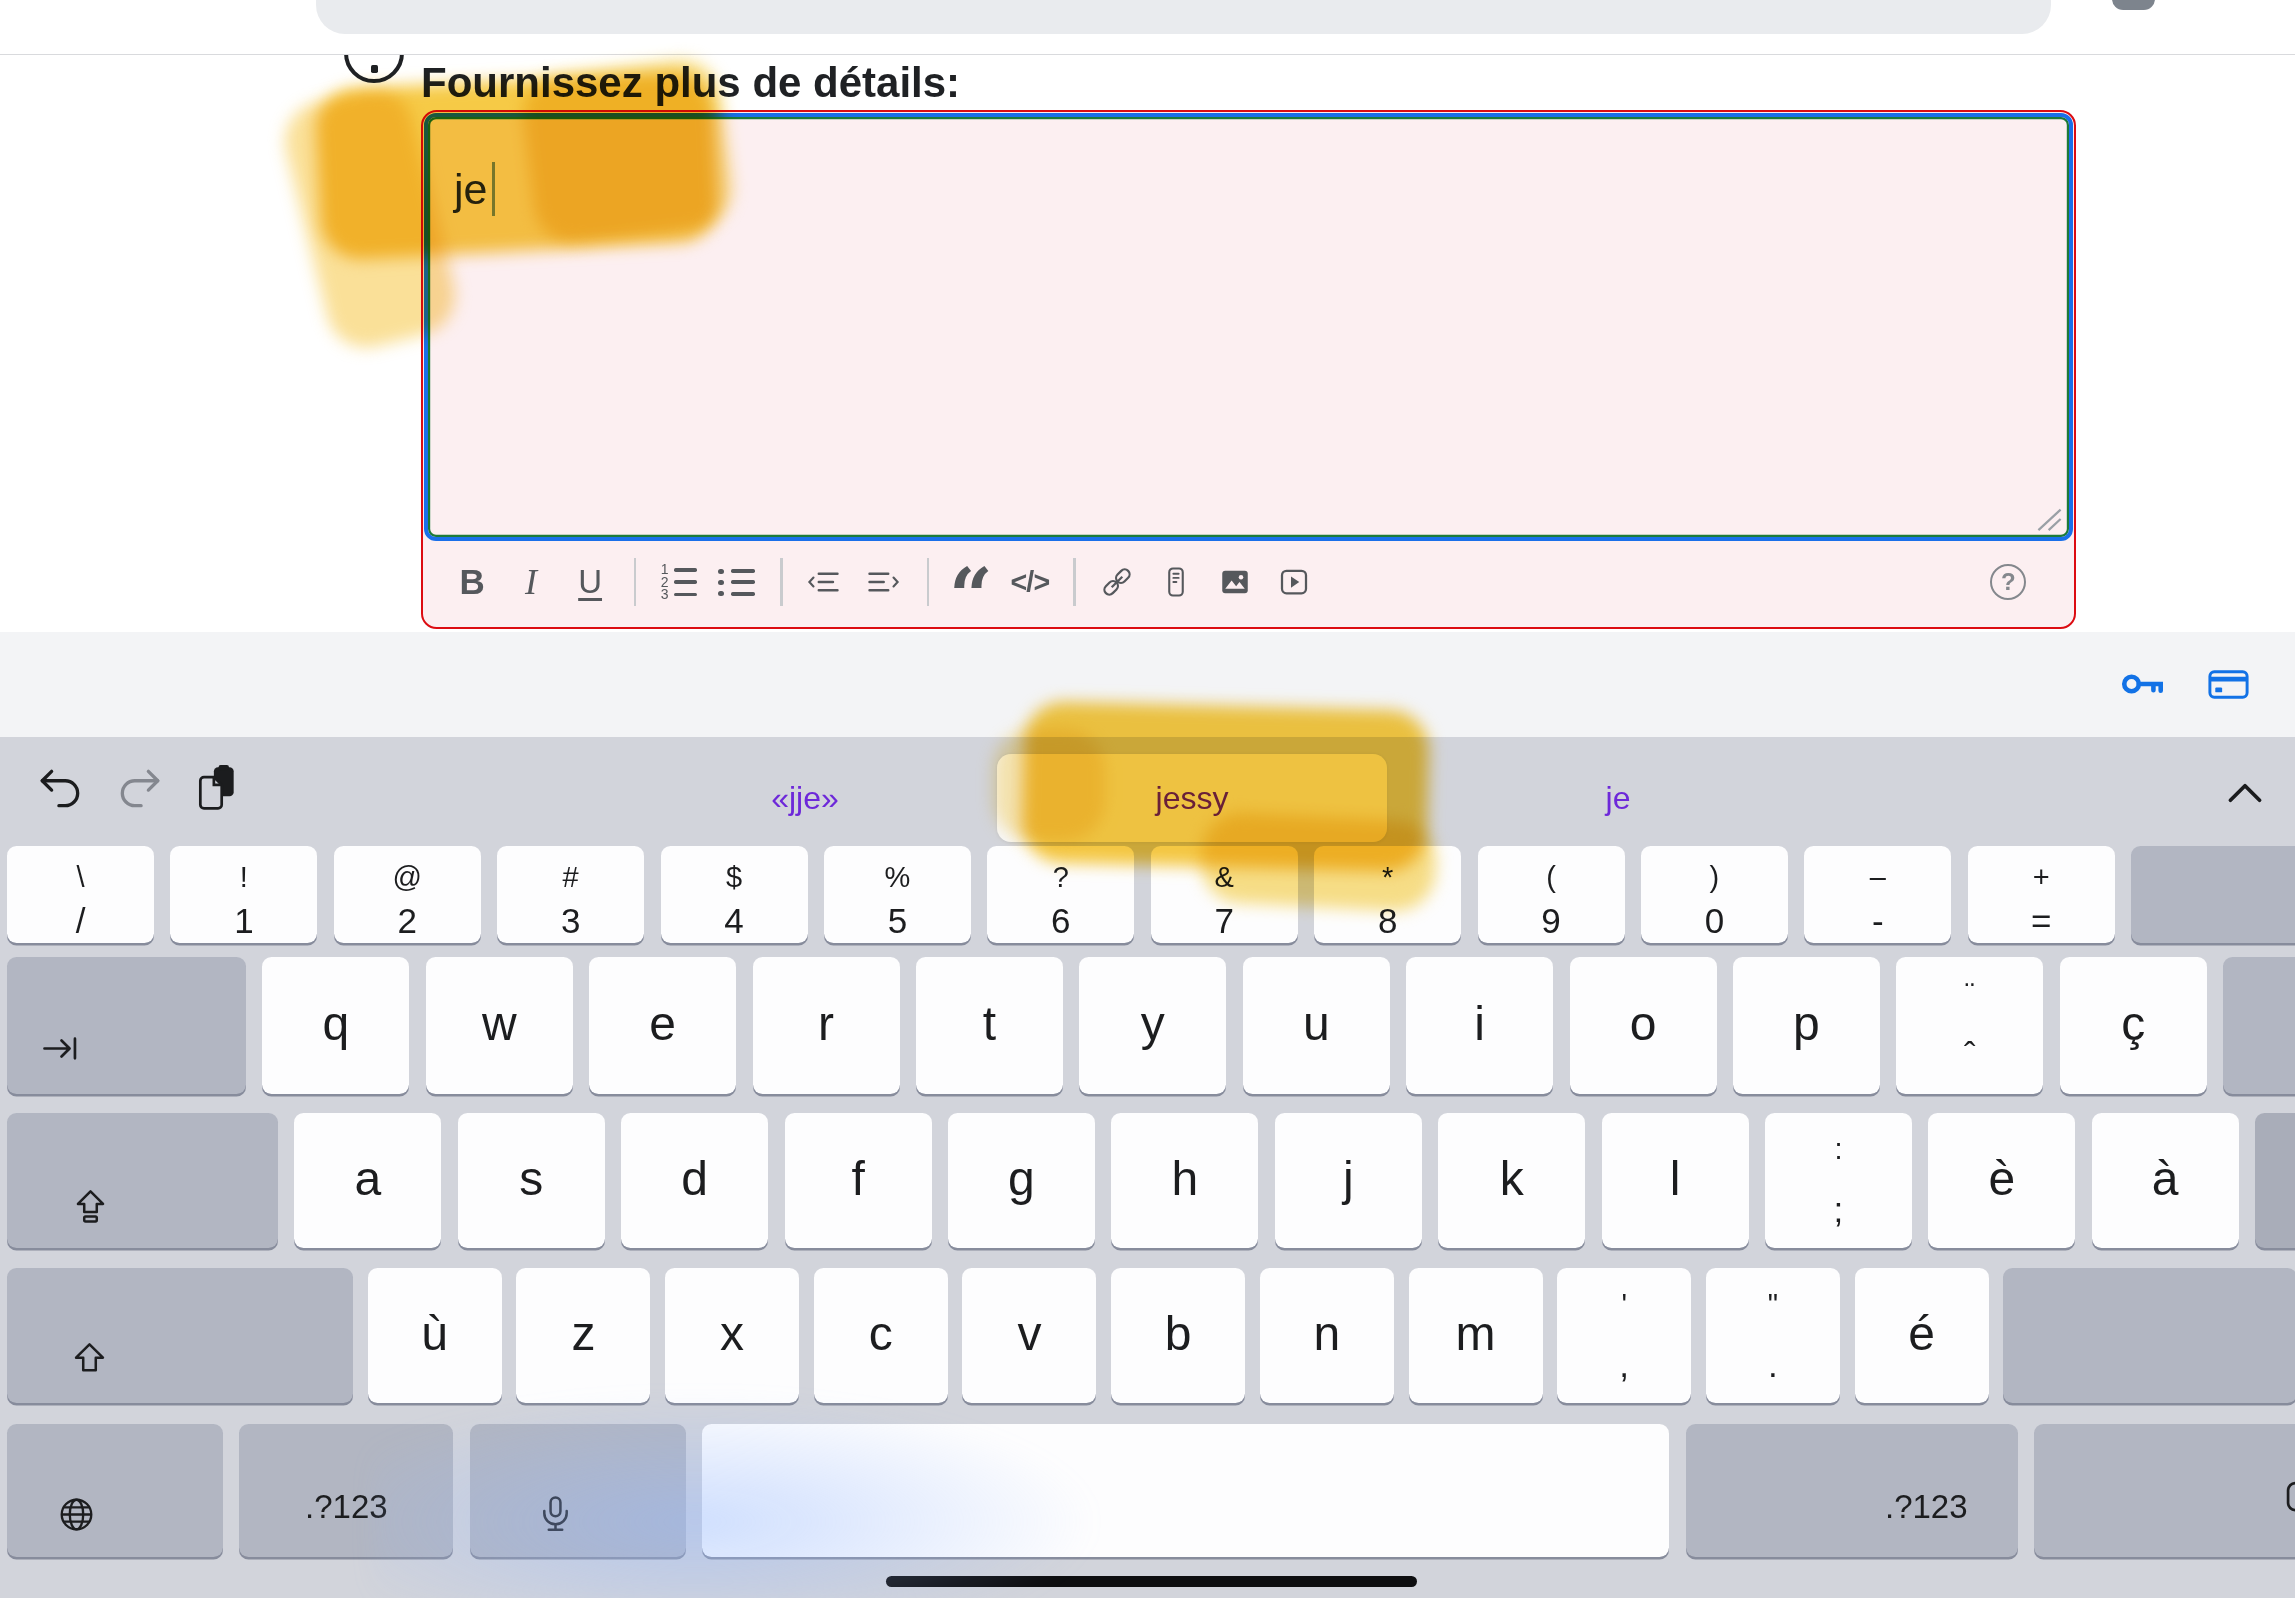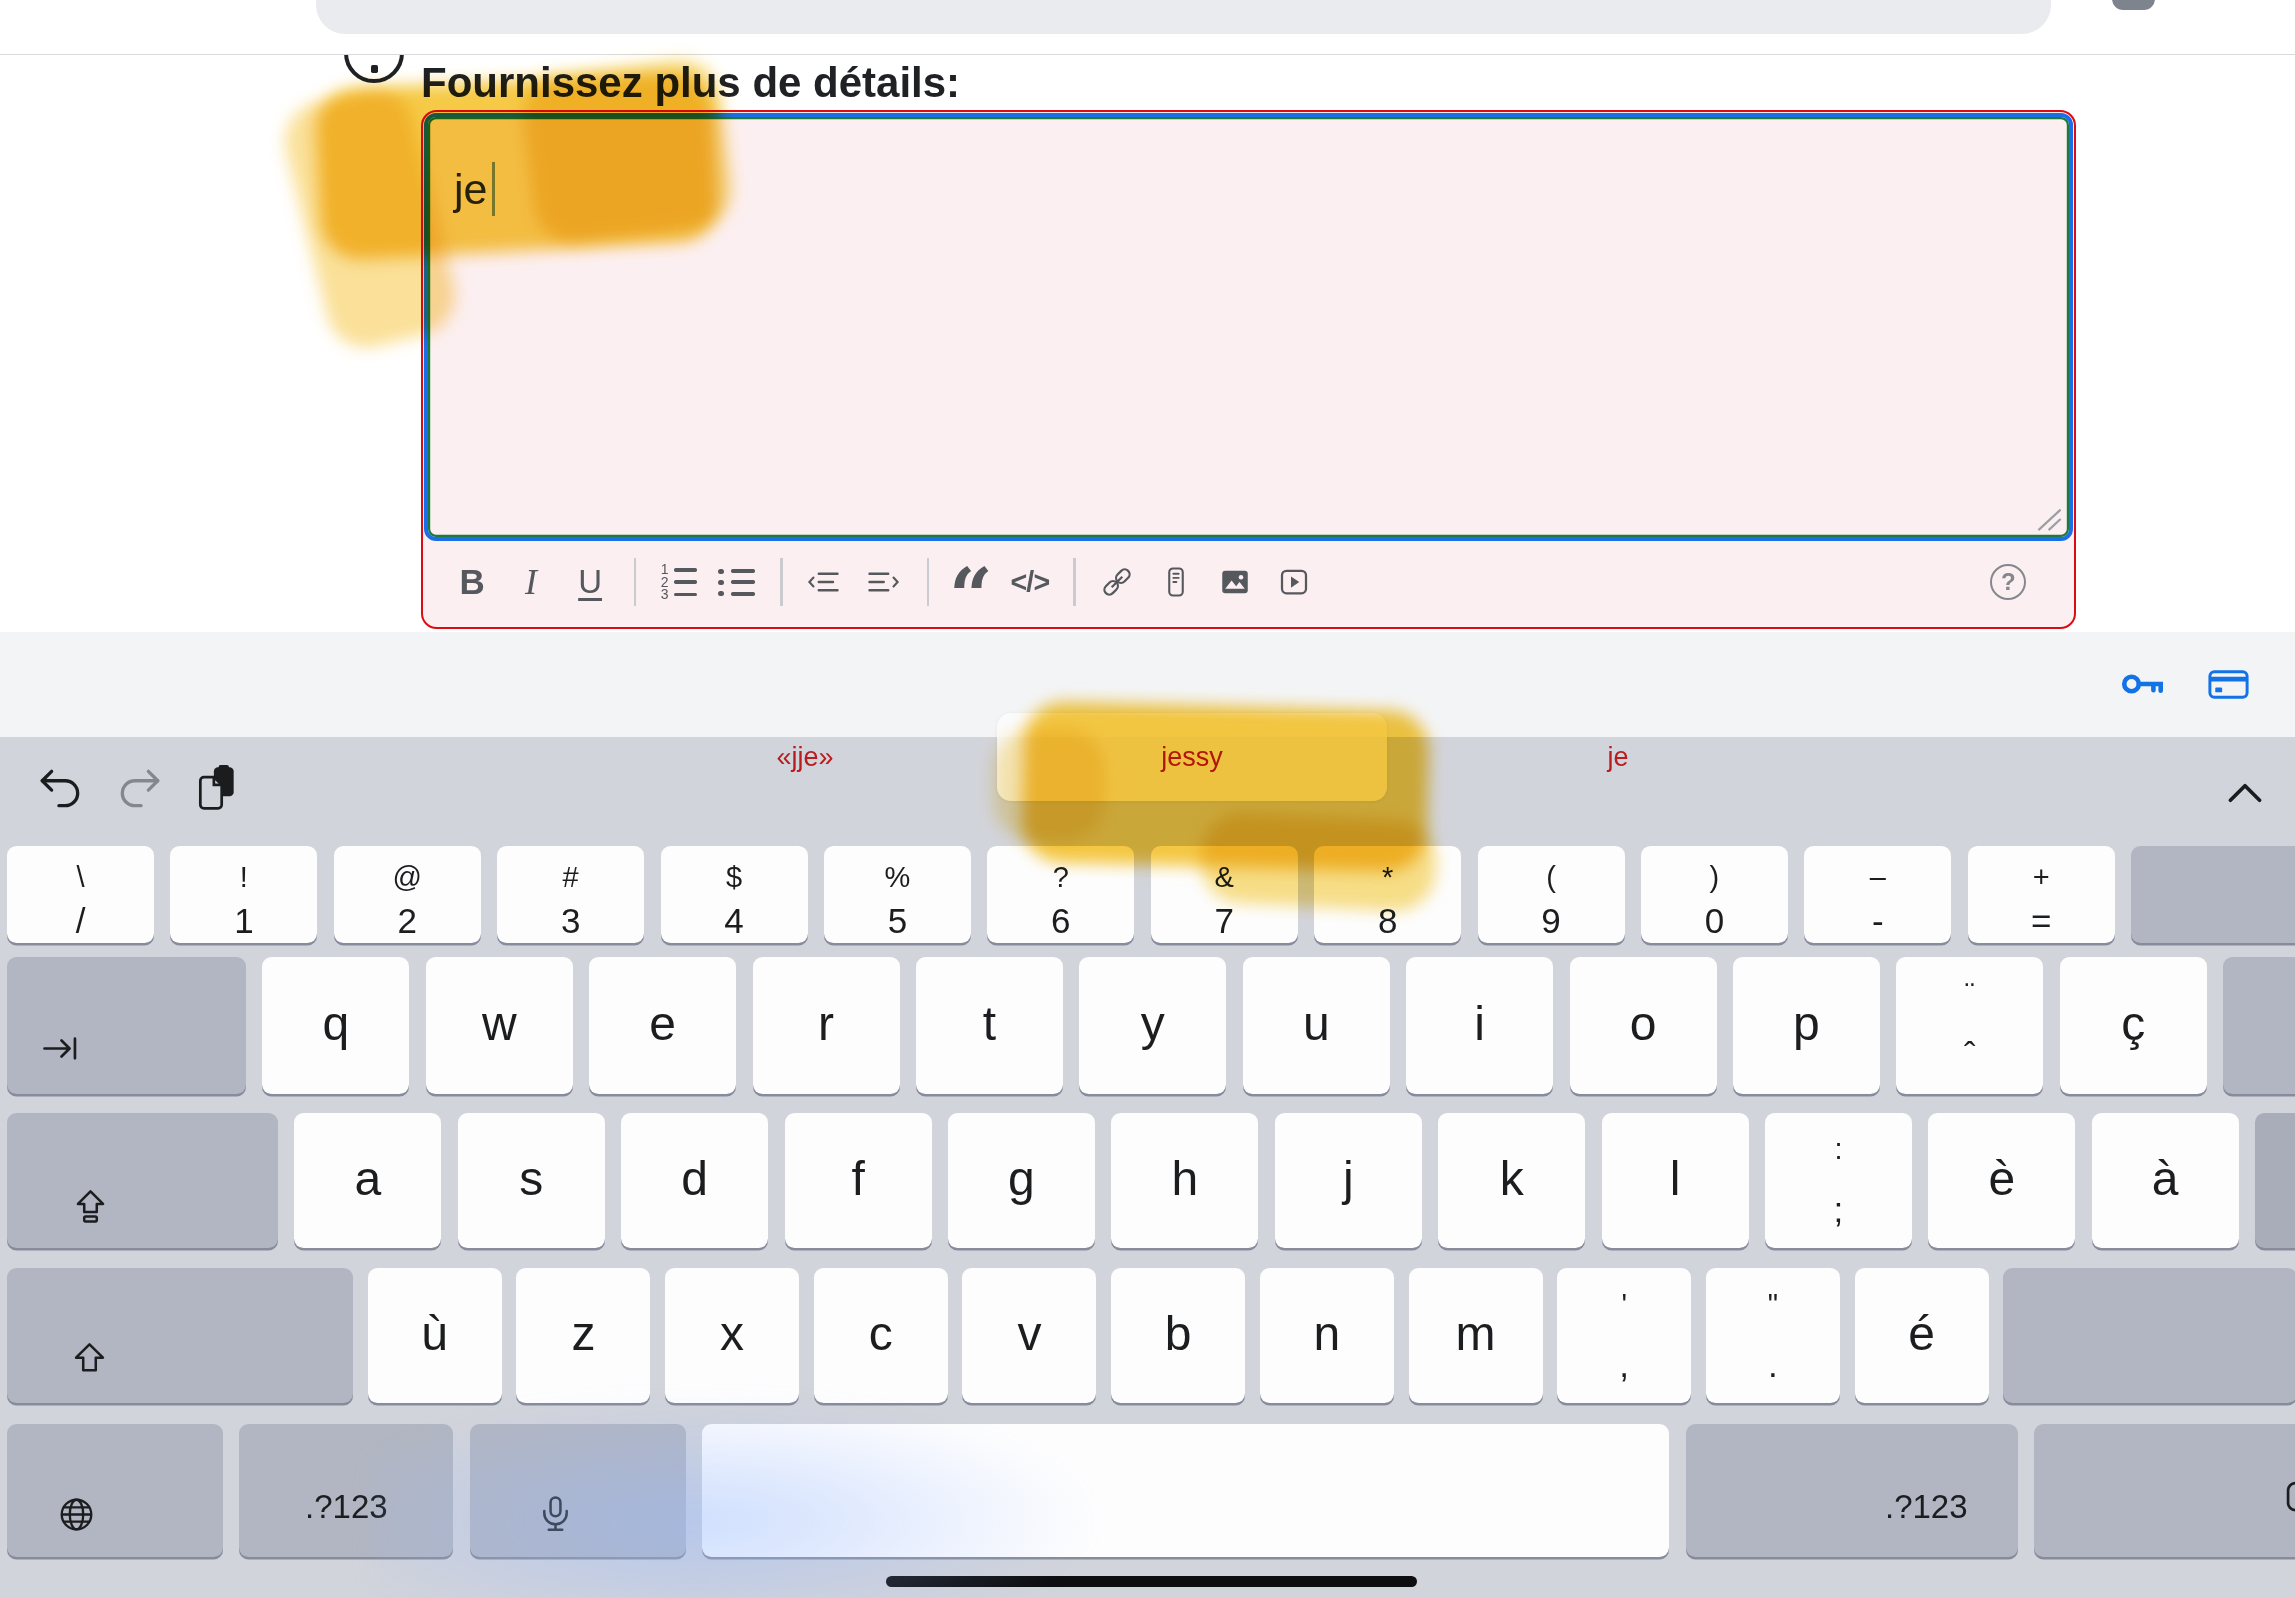--- a/index.html
+++ b/index.html
@@ -52,22 +52,22 @@
   .acc-icon{position:absolute;color:#1272e6}
   .acc-key{left:2118px;top:659px;width:50px;height:50px}
   .acc-card{left:2205px;top:661px;width:47px;height:47px}
   .acc-icon svg{width:100%;height:100%}
 
   
   .kb-bg{position:absolute;left:0;top:737px;width:2295px;height:862px;background:#d2d4db}
   .sicon{position:absolute;top:763px;width:50px;height:50px;color:#1b1c1e}
   .sicon svg{width:100%;height:100%}
   .sicon.dim{color:#84878f}
-  .sugg{position:absolute;top:713px;height:88px;display:flex;align-items:center;justify-content:center;
-        font-size:27px;color:#b91c1c;border-radius:14px}
+  .sugg{position:absolute;top:754px;height:88px;display:flex;align-items:center;justify-content:center;
+        font-size:32px;color:#6d28d9;border-radius:14px}
   .sugg.sel{background:rgba(252,252,253,.88);box-shadow:0 0.9px 3.5px rgba(0,0,0,.06)}
   .krow{position:absolute;left:7px;display:flex}
   .key{position:relative;flex:none;height:100%;border-radius:9.5px;box-shadow:0 2.6px 0 #878c9c}
   .key.wh,.key.space{background:#fdfdfe}
   .key.fn{background:#b2b6c2}
   .key.fn.dark{background:#a9adb9}
   .klabel{position:absolute;left:0;right:0;top:50%;transform:translateY(-55%);text-align:center;
           font-size:48px;color:#1c1d1f}
   .fn .klabel{font-size:33px;top:auto;bottom:31px;transform:none}
   .klabel.kright{text-align:right;padding-right:50px}

